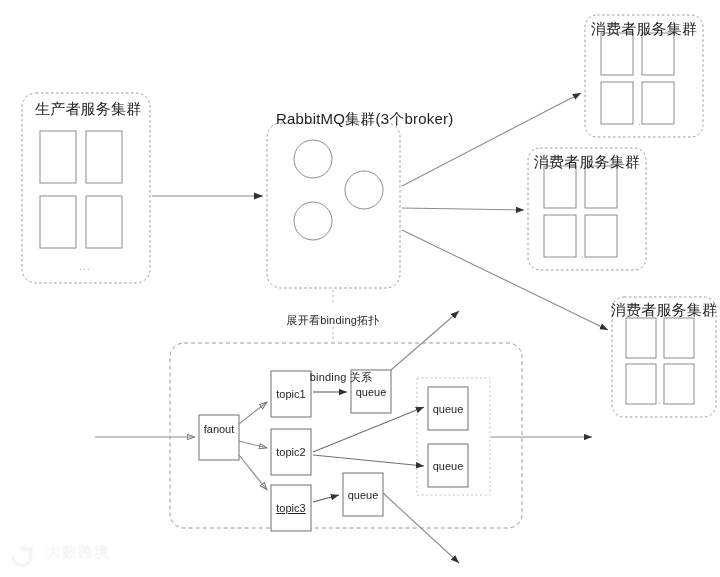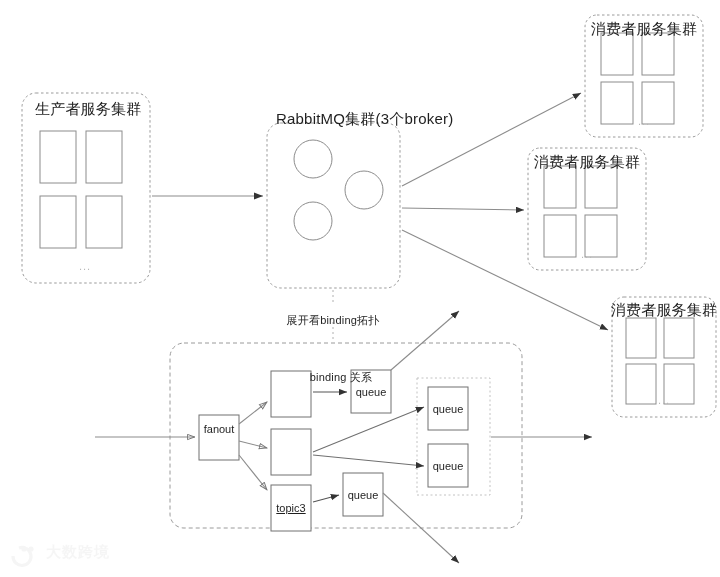--- a/index.html
+++ b/index.html
@@ -125,20 +125,22 @@
 
   <div class="lbl cluster-title" style="left:610px;top:301px;width:108px;text-align:center;">消费者服务集群</div>
   <div class="dots" style="left:610px;top:394px;width:108px;text-align:center;">...</div>
 
   <div class="lbl" style="left:263px;top:305px;width:140px;text-align:center;margin-top:8px;">展开看binding拓扑</div>
 
   <div class="lbl" style="left:276px;top:370px;width:130px;text-align:center;">binding 关系</div>
 
   <div class="boxlabel" style="left:199px;top:415px;width:40px;height:28px;border-radius:9px;">fanout</div>
 
+  <div class="boxlabel" style="left:271px;top:371px;width:40px;height:46px;">topic1</div>
+  <div class="boxlabel" style="left:271px;top:429px;width:40px;height:46px;">topic2</div>
   <div class="boxlabel" style="left:271px;top:485px;width:40px;height:46px;text-decoration:underline;">topic3</div>
 
   <div class="boxlabel" style="left:351px;top:370px;width:40px;height:43px;">queue</div>
   <div class="boxlabel" style="left:428px;top:387px;width:40px;height:43px;">queue</div>
   <div class="boxlabel" style="left:428px;top:444px;width:40px;height:43px;">queue</div>
   <div class="boxlabel" style="left:343px;top:473px;width:40px;height:43px;">queue</div>
 
   <div class="watermark">
     <span style="display:inline-block;width:34px;"></span>
     <span class="wm-text">大数跨境</span>

